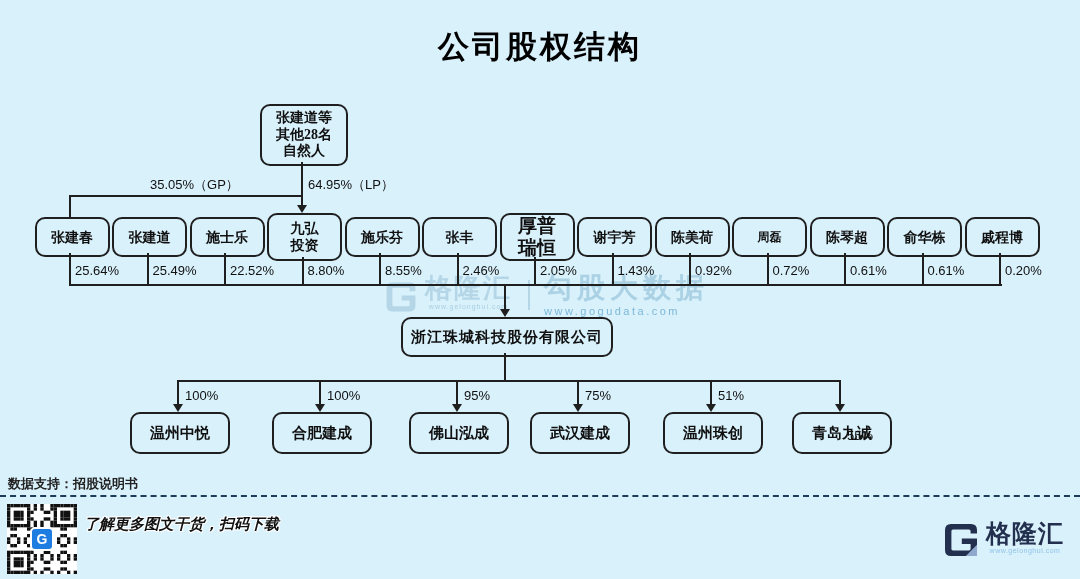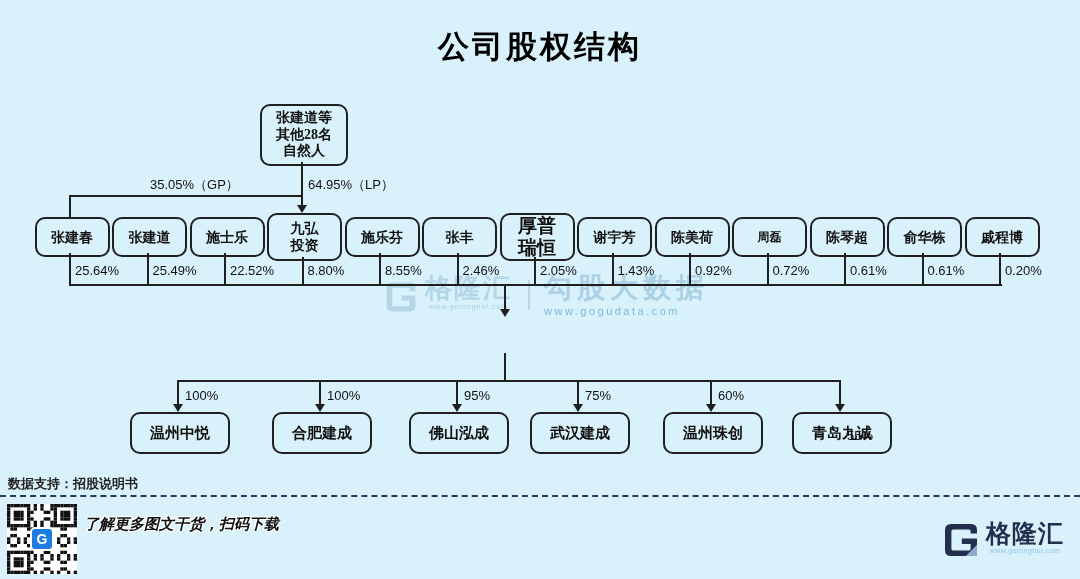--- a/index.html
+++ b/index.html
@@ -125,20 +125,21 @@
       <span class="wm-brand">格隆汇</span>
       <span class="wm-brand-url">www.gelonghui.com</span>
     </span>
     <span class="wm-divider"></span>
     <span class="wm-partner-col">
       <span class="wm-partner">勾股大数据</span>
       <span class="wm-partner-url">www.gogudata.com</span>
     </span>
   </div>
 
+  <div class="node company">浙江珠城科技股份有限公司</div>
   <div class="vline" style="left:504px;top:353px;height:28px;"></div>
 
   <div class="hline" style="left:177px;top:380px;width:664px;"></div>
   <div id="subsidiaries">
       <div class="vline" style="left:177px;top:380px;height:25px;"></div>
       <div class="arrow-down" style="left:173px;top:404px;"></div>
       <div class="pct" style="left:185px;top:388px;">100%</div>
       <div class="node" style="left:130px;top:412px;width:96px;height:38px;font-size:15px;">温州中悦</div>
       <div class="vline" style="left:319px;top:380px;height:25px;"></div>
       <div class="arrow-down" style="left:315px;top:404px;"></div>
@@ -147,21 +148,21 @@
       <div class="vline" style="left:456px;top:380px;height:25px;"></div>
       <div class="arrow-down" style="left:452px;top:404px;"></div>
       <div class="pct" style="left:464px;top:388px;">95%</div>
       <div class="node" style="left:409px;top:412px;width:96px;height:38px;font-size:15px;">佛山泓成</div>
       <div class="vline" style="left:577px;top:380px;height:25px;"></div>
       <div class="arrow-down" style="left:573px;top:404px;"></div>
       <div class="pct" style="left:585px;top:388px;">75%</div>
       <div class="node" style="left:530px;top:412px;width:96px;height:38px;font-size:15px;">武汉建成</div>
       <div class="vline" style="left:710px;top:380px;height:25px;"></div>
       <div class="arrow-down" style="left:706px;top:404px;"></div>
-      <div class="pct" style="left:718px;top:388px;">60%</div>
+      <div class="pct" style="left:718px;top:388px;">51%</div>
       <div class="node" style="left:663px;top:412px;width:96px;height:38px;font-size:15px;">温州珠创</div>
       <div class="vline" style="left:839px;top:380px;height:25px;"></div>
       <div class="arrow-down" style="left:835px;top:404px;"></div>
       <div class="pct" style="left:847px;top:388px;margin-top:40px;">55%</div>
       <div class="node" style="left:792px;top:412px;width:96px;height:38px;font-size:15px;">青岛九诚</div>
     </div>
 
   <div class="source-note">数据支持：招股说明书</div>
   <div class="dashed-divider"></div>
 

